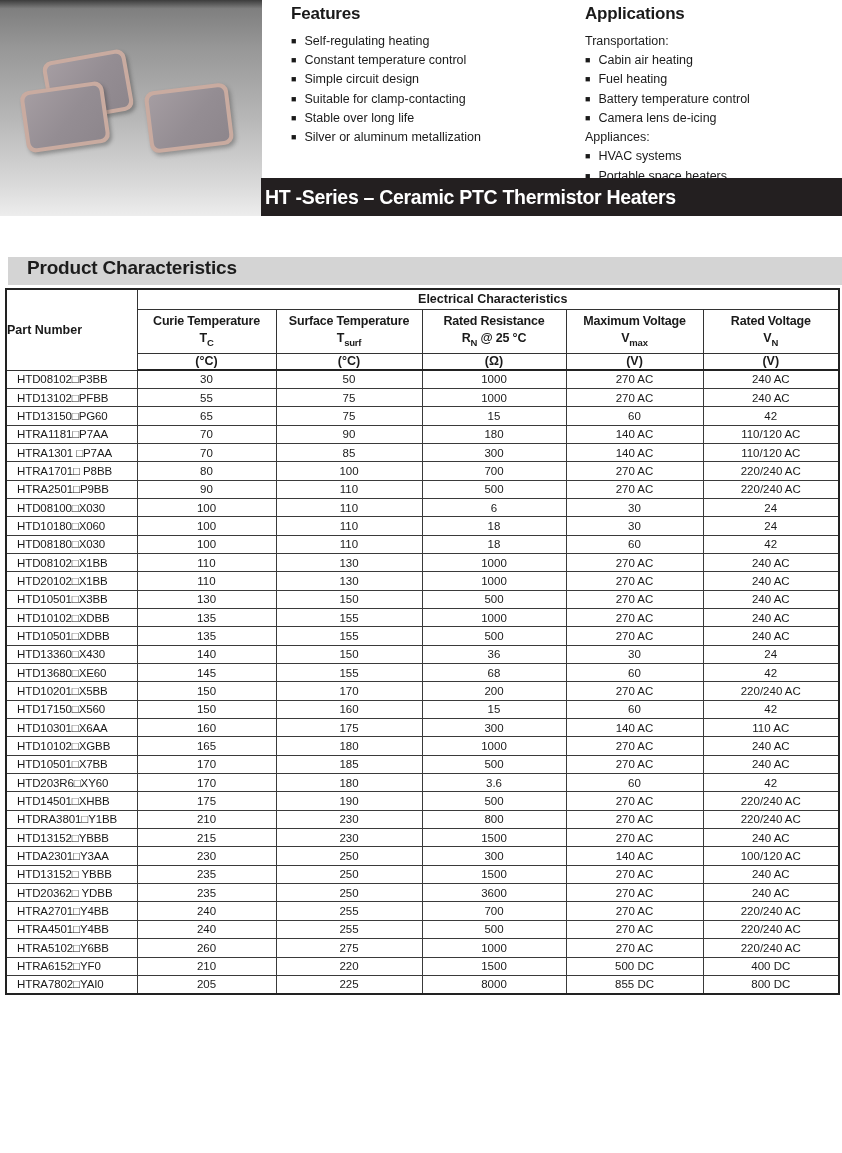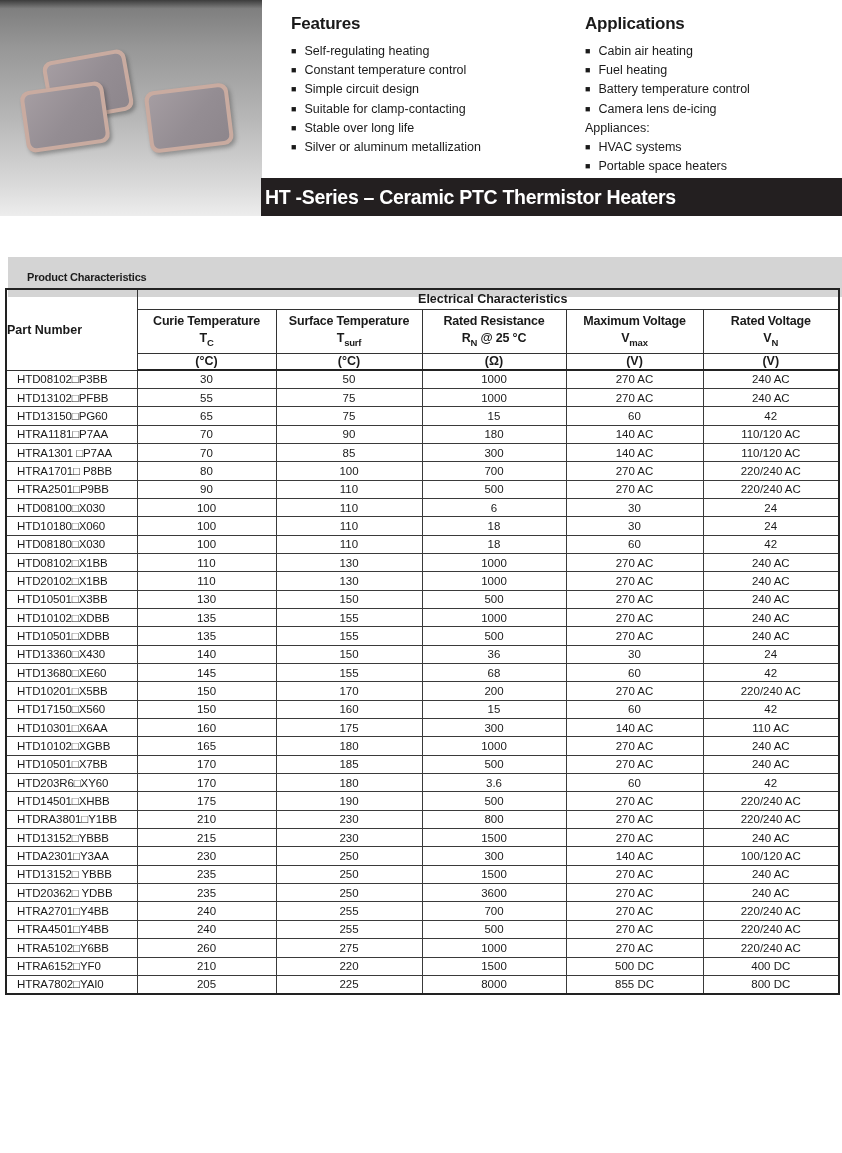--- a/index.html
+++ b/index.html
@@ -12,37 +12,37 @@
            background:linear-gradient(180deg,#3c3c3c 0%,#7f7f7f 4%,#979797 22%,#b7b7b7 55%,#d9d9d9 85%,#ededed 100%); }
   .plate { position:absolute; width:84px; height:62px; background:#c9aba0; border-radius:9px;
            box-shadow:2px 3px 4px rgba(40,40,40,.35); }
   .plate .face { position:absolute; inset:4px; border-radius:6px;
                  background:linear-gradient(135deg,#a59da2 0%,#948d93 55%,#8d868c 100%); }
   .plate-back  { left:46px;  top:55px; transform:rotate(-10deg); }
   .plate-front { left:23px;  top:86px; transform:rotate(-8deg); }
   .plate-right { left:147px; top:87px; transform:rotate(-7deg); }
 
   
-  .listcol { position:absolute; top:4px;margin-top:10px; }
+  .listcol { position:absolute; top:4px; }
   .features { left:291px; width:280px; }
   .applications { left:585px; width:255px; }
   .listcol h2 { font-size:17px; font-weight:bold; letter-spacing:-0.2px; margin-bottom:7px; }
   .blist { list-style:none; }
   .blist li, .grp-label { display:flex; align-items:center; height:19.3px; font-size:12.5px; }
   .grp-label { height:19.3px; }
   .sq { font-size:9px; margin-right:8px; line-height:1; position:relative; top:0.5px; }
 
   
   .banner { position:absolute; left:261px; top:178px; width:581px; height:38px; background:#231f20;
             color:#fff; display:flex; align-items:center; padding-left:4px;
             font-size:19.5px; font-weight:bold; letter-spacing:-0.3px; }
 
   
-  .section-bar { position:absolute; left:8px; top:257px; width:834px; height:40px; background:#d4d4d4;
-                 display:flex; align-items:center; padding-left:19px; font-size:11px; font-weight:bold;
+  .section-bar { position:absolute; left:8px; top:257px; width:834px; height:28px; background:#d4d4d4;
+                 display:flex; padding-left:19px; font-size:19px; font-weight:bold;
                  color:#1c1c1c; letter-spacing:-0.2px; }
 
   
   table { position:absolute; left:5px; top:288px; width:833px; border-collapse:collapse; table-layout:fixed;
           border:2px solid #222; }
   th, td { border:1px solid #333; }
   thead th { font-weight:bold; text-align:center; vertical-align:middle; }
   th.ec { height:20px; font-size:12.5px;padding-left:10px; }
   th.pn-head { text-align:left; font-size:12.5px; }
   tr.colnames th { height:44px; font-size:12.5px; line-height:1.3; letter-spacing:-0.2px; }
@@ -95,20 +95,21 @@
         <li>
           <span class="sq">■</span>
           <span>Silver or aluminum metallization</span>
         </li>
       </ul>
   </div>
 
   <div class="listcol applications">
     <h2>Applications</h2>
     <div id="applications-list">
+        <div class="grp-label">Transportation:</div>
         <ul class="blist">
           <li>
             <span class="sq">■</span>
             <span>Cabin air heating</span>
           </li>
           <li>
             <span class="sq">■</span>
             <span>Fuel heating</span>
           </li>
           <li>

